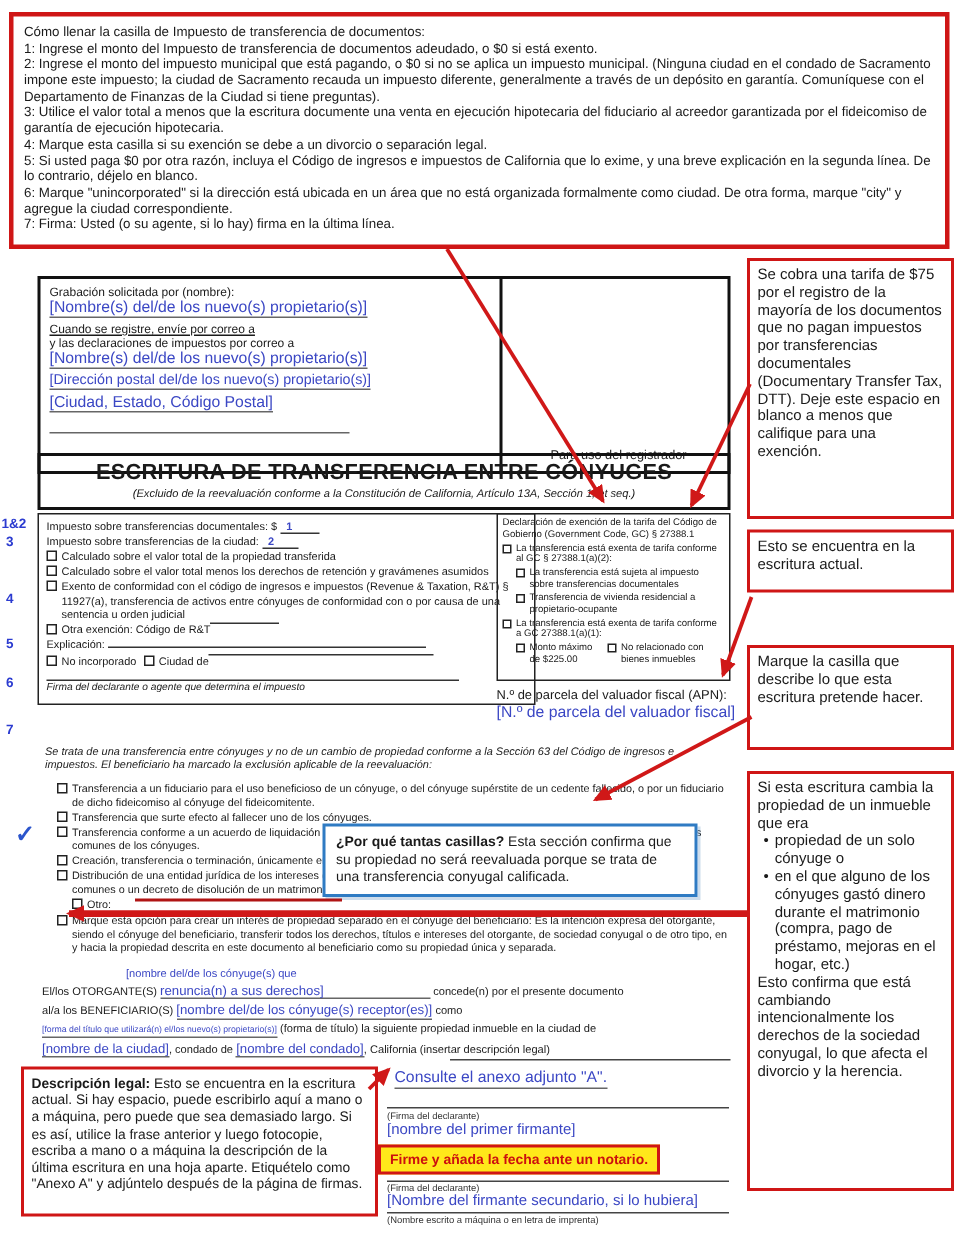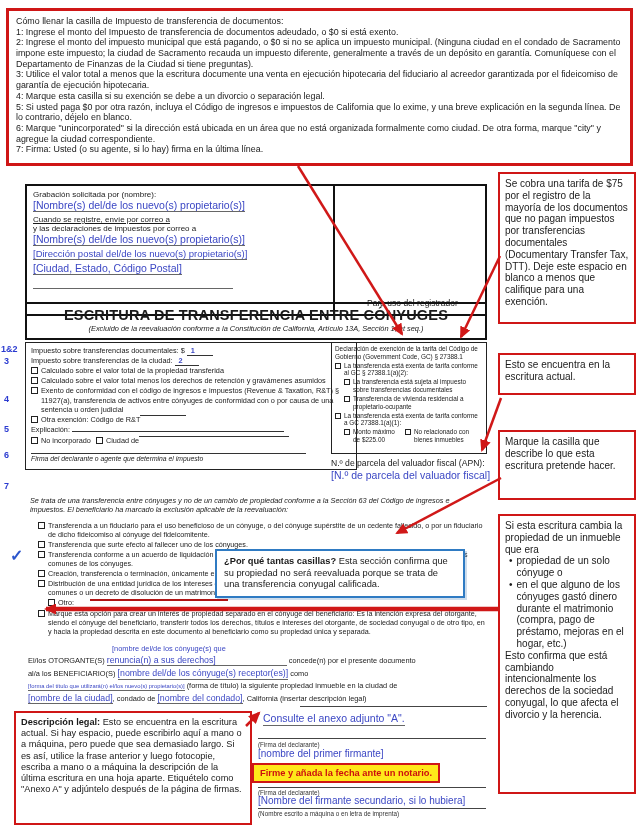--- a/index.html
+++ b/index.html
@@ -181,21 +181,21 @@
   </div>
 
   <div class="abs" style="left:10px; top:546px; color:#2b55cc; font-size:16px; font-weight:bold;">✓</div>
 
   <div id="callout" class="abs" style="left:215px; top:549px; width:250px;">
     <span style="font-weight:bold;">¿Por qué tantas casillas?</span>
     <span>Esta sección confirma que su propiedad no será reevaluada porque se trata de una transferencia conyugal calificada.</span>
   </div>
 
   <div class="abs" style="left:28px; top:645px; width:460px; font-size:7.4px; line-height:1.2;">
-    <div style="margin-left:84px;" class="blue">[nombre del/de los cónyuge(s) que</div>
+    <div style="margin-left:56px;" class="blue">[nombre del/de los cónyuge(s) que</div>
     <div style="margin-top:1px;">
       <span>El/los OTORGANTE(S)</span>
       <span class="bluefield" style="font-size:8.8px; min-width:180px;">renuncia(n) a sus derechos]</span>
       <span>concede(n) por el presente documento</span>
     </div>
     <div style="margin-top:2px;">
       <span>al/a los BENEFICIARIO(S)</span>
       <span class="bluefield" style="font-size:8.8px;">[nombre del/de los cónyuge(s) receptor(es)]</span>
       <span>como</span>
     </div>
@@ -204,36 +204,36 @@
       <span>(forma de título) la siguiente propiedad inmueble en la ciudad de</span>
     </div>
     <div style="margin-top:2px;">
       <span class="bluefield" style="font-size:8.8px;">[nombre de la ciudad]</span><span>, condado de</span>
       <span class="bluefield" style="font-size:8.8px;">[nombre del condado]</span><span>, California (insertar descripción legal)</span>
     </div>
   </div>
 
   <div class="abs sigline" style="left:300px; top:706px; width:187px;"></div>
 
-  <div class="abs redbox" style="left:14px; top:711px; width:238px; height:114px; font-size:9.2px; line-height:1.22;">
+  <div class="abs redbox" style="left:14px; top:711px; width:238px; height:100px; font-size:9.2px; line-height:1.22;">
     <span style="font-weight:bold;">Descripción legal:</span><span> Esto se encuentra en la escritura actual. Si hay espacio, puede escribirlo aquí a mano o a máquina, pero puede que sea demasiado largo. Si es así, utilice la frase anterior y luego fotocopie, escriba a mano o a máquina la descripción de la última escritura en una hoja aparte. Etiquételo como "Anexo A" y adjúntelo después de la página de firmas.</span>
   </div>
 
   <div class="abs blue" style="left:263px; top:712px; font-size:10.5px; border-bottom:1px solid #666; padding-bottom:1px;">Consulte el anexo adjunto "A".</div>
   <div class="abs sigline" style="left:258px; top:738px; width:228px;"></div>
   <div class="abs tiny" style="left:258px; top:741px;">(Firma del declarante)</div>
   <div class="abs blue" style="left:258px; top:748px; font-size:10px;">[nombre del primer firmante]</div>
   <div id="notary" class="abs" style="left:252px; top:763px;">Firme y añada la fecha ante un notario.</div>
   <div class="abs sigline" style="left:258px; top:787px; width:228px;"></div>
   <div class="abs tiny" style="left:258px; top:789px;">(Firma del declarante)</div>
   <div class="abs blue" style="left:258px; top:795px; font-size:10px;">[Nombre del firmante secundario, si lo hubiera]</div>
   <div class="abs sigline" style="left:258px; top:808px; width:228px;"></div>
   <div class="abs tiny" style="left:258px; top:810px;">(Nombre escrito a máquina o en letra de imprenta)</div>
 
-  <div class="abs redbox" style="left:498px; top:172px; width:138px; height:152px;">
+  <div class="abs redbox" style="left:498px; top:172px; width:138px; height:174px;">
     <span>Se cobra una tarifa de $75 por el registro de la mayoría de los documentos que no pagan impuestos por transferencias documentales (Documentary Transfer Tax, DTT). Deje este espacio en blanco a menos que califique para una exención.</span>
   </div>
   <div class="abs redbox" style="left:498px; top:430px; width:138px; height:70px;">
     <span>Marque la casilla que describe lo que esta escritura pretende hacer.</span>
   </div>
   <div class="abs redbox" style="left:498px; top:353px; width:138px; height:42px;">
     <span>Esto se encuentra en la escritura actual.</span>
   </div>
   <div class="abs redbox" style="left:498px; top:514px; width:138px; height:280px;">
     <div>Si esta escritura cambia la propiedad de un inmueble que era</div>

